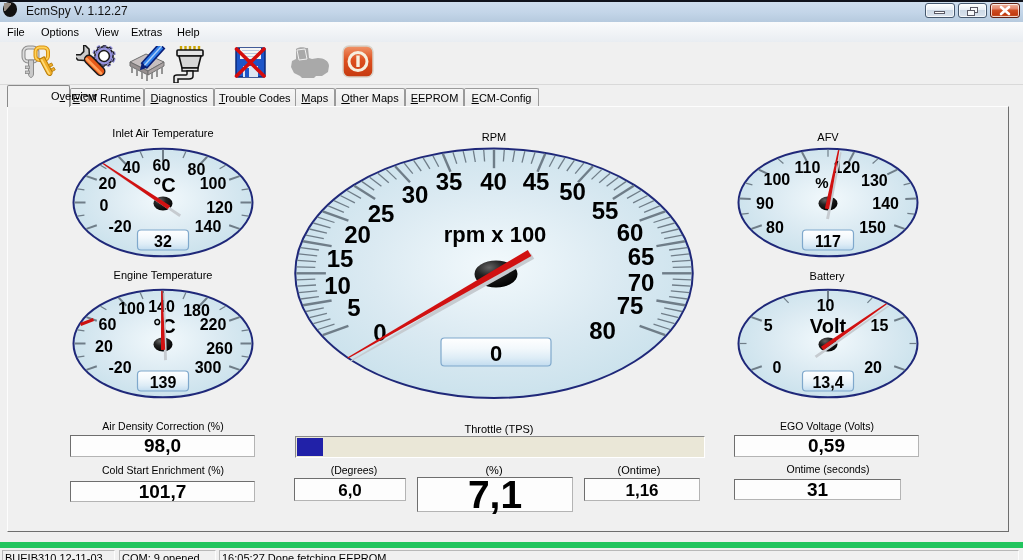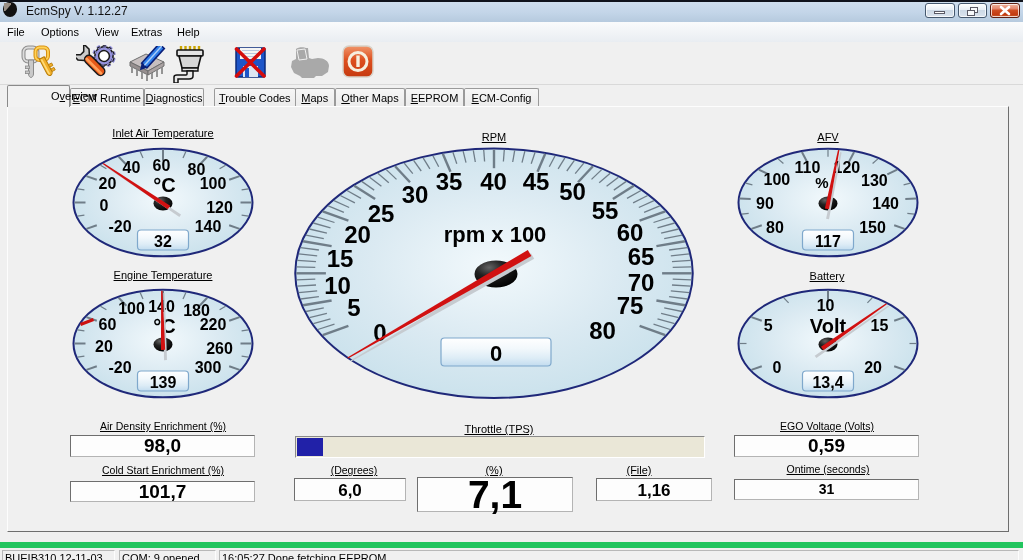--- a/index.html
+++ b/index.html
@@ -26,21 +26,21 @@
 #tabstrip { left:0; top:85px; width:1023px; height:21px; background:#f0f0f0; }
 .tab { position:absolute; top:3px; height:19px; font-size:11px; text-align:center;
   line-height:18px; background:linear-gradient(180deg,#f6f6f6,#ebebeb); white-space:nowrap;
   border:1px solid #9a9a9a; border-bottom:none; border-radius:2px 2px 0 0; color:#000; }
 .tab.sel { top:0; height:22px; background:#f2f2f2; line-height:20px; z-index:5;
   border-color:#8a8a8a;padding-left:43px; }
 .u { text-decoration:underline; }
 #panel { left:7px; top:106px; width:1002px; height:426px; background:#f0f0f0;
   border-top:1px solid #fdfdfd; border-left:1px solid #fdfdfd;
   border-right:1px solid #6e6e6e; border-bottom:1px solid #6e6e6e; z-index:1; }
-.glabel { position:absolute; font-size:11px; color:#000; text-align:center; z-index:3;text-decoration:underline; }
+.glabel { position:absolute; font-size:11px; color:#000; text-align:center; z-index:3; }
 .vbox { position:absolute; background:#fdfdfd; border-top:1.5px solid #6e6e6e;
   border-left:1.5px solid #6e6e6e; border-right:1.5px solid #b4b4b4; border-bottom:1.5px solid #b4b4b4;
   text-align:center; font-weight:bold; color:#000; z-index:3; }
 #pbar { position:absolute; left:295px; top:436px; width:410px; height:22px;
   background:#eae7d7; border-top:1.5px solid #8a8a8a; border-left:1.5px solid #8a8a8a;
   border-right:1.5px solid #fff; border-bottom:1.5px solid #fff; z-index:3; }
 #pfill { position:absolute; left:1px; top:1px; width:26px; height:18px; background:#2121a8; }
 #statusbar { left:0; top:542px; width:1023px; height:18px; background:#f0f0f0;
   border-top:6px solid #22c55e; font-size:11px; }
 .spane { position:absolute; top:2px; height:14px; border:1px solid #b8b8b8;
@@ -172,21 +172,21 @@
         <stop offset="100%" stop-color="#c63a10"></stop>
 </linearGradient>
     </defs>
 <rect x="1" y="1" width="30" height="31" rx="6" fill="url(#pwg)" stroke="#d8d2c8" stroke-width="1.5"></rect>
 <circle cx="16" cy="16.5" r="9" fill="none" stroke="#f6efdf" stroke-width="3"></circle>
 <line x1="16" y1="10.5" x2="16" y2="22" stroke="#f6efdf" stroke-width="3.4"></line>
 </svg>
 <div id="tabstrip" class="abs">
     <div class="tab sel" style="left:7px;width:63px">O<span class="u">v</span>erview</div>
     <div class="tab" style="left:70px;width:73.5px"><span class="u">E</span>CM Runtime</div>
-    <div class="tab" style="left:143.5px;width:60px"><span class="u">D</span>iagnostics</div>
+    <div class="tab" style="left:143.5px;width:70px"><span class="u">D</span>iagnostics</div>
     <div class="tab" style="left:213.5px;width:81.5px"><span class="u">T</span>rouble Codes</div>
     <div class="tab" style="left:295px;width:39.5px"><span class="u">M</span>aps</div>
     <div class="tab" style="left:334.5px;width:70px"><span class="u">O</span>ther Maps</div>
     <div class="tab" style="left:404.5px;width:59px"><span class="u">E</span>EPROM</div>
     <div class="tab" style="left:463.5px;width:75px"><span class="u">E</span>CM-Config</div>
   </div>
 <div id="panel" class="abs"></div>
 <div class="glabel" style="left:63px;top:126.5px;width:200px">Inlet Air Temperature</div>
 <div class="glabel" style="left:63px;top:269px;width:200px">Engine Temperature</div>
 <div class="glabel" style="left:394px;top:130.5px;width:200px">RPM</div>
@@ -429,34 +429,34 @@
     <text x="641" y="282.5" font-size="24" font-weight="bold" text-anchor="middle" dominant-baseline="central">70</text>
     <text x="630" y="305" font-size="24" font-weight="bold" text-anchor="middle" dominant-baseline="central">75</text>
     <text x="602.5" y="330" font-size="24" font-weight="bold" text-anchor="middle" dominant-baseline="central">80</text>
     <text x="495" y="234" font-size="22" font-weight="bold" text-anchor="middle" dominant-baseline="central">rpm x 100</text>
     <rect x="441" y="338" width="110" height="28" rx="3.5" fill="url(#vbox)" stroke="#7fa8cc" stroke-width="1.2"></rect>
     <text x="496" y="353" font-size="22" font-weight="bold" text-anchor="middle" dominant-baseline="central">0</text>
     <ellipse cx="496" cy="274" rx="21.5" ry="13.5" fill="url(#hub)"></ellipse>
     <polygon points="350.4,360.4 351.1,361.6 534.2,258.8 531,253.2" fill="#c6cbd0"></polygon>
     <polygon points="347.4,357.4 348.1,358.6 531.4,256.1 527.8,249.9" fill="#d11111"></polygon>
   </svg>
-<div class="glabel" style="left:63px;top:420px;width:200px;font-size:10.5px">Air Density Enrichment (%)</div>
+<div class="glabel" style="left:63px;top:420px;width:200px;font-size:10.5px">Air Density Correction (%)</div>
 <div class="vbox" style="left:70px;top:435px;width:185px;height:22px;font-size:19px;line-height:20px">98,0</div>
 <div class="glabel" style="left:63px;top:464px;width:200px;font-size:10.5px">Cold Start Enrichment (%)</div>
 <div class="vbox" style="left:70px;top:481px;width:185px;height:21px;font-size:19px;line-height:19px">101,7</div>
 <div class="glabel" style="left:399px;top:423px;width:200px">Throttle (TPS)</div>
 <div id="pbar">
     <div id="pfill"></div>
   </div>
 <div class="glabel" style="left:254px;top:464px;width:200px;font-size:10.5px">(Degrees)</div>
 <div class="vbox" style="left:294px;top:478px;width:112px;height:23px;font-size:17px;line-height:23px">6,0</div>
 <div class="glabel" style="left:394px;top:464px;width:200px">(%)</div>
 <div class="vbox" style="left:417px;top:477px;width:156px;height:35px;font-size:39px;line-height:33px">7,1</div>
-<div class="glabel" style="left:539px;top:464px;width:200px">(File)</div>
-<div class="vbox" style="left:596px;top:478px;width:116px;height:23px;font-size:17px;line-height:23px">1,16</div>
+<div class="glabel" style="left:539px;top:464px;width:200px">(Ontime)</div>
+<div class="vbox" style="left:584px;top:478px;width:116px;height:23px;font-size:17px;line-height:23px">1,16</div>
 <div class="glabel" style="left:727px;top:420px;width:200px;font-size:10.5px">EGO Voltage (Volts)</div>
 <div class="vbox" style="left:734px;top:435px;width:185px;height:22px;font-size:19px;line-height:20px">0,59</div>
 <div class="glabel" style="left:728px;top:463px;width:200px;font-size:10.5px">Ontime (seconds)</div>
-<div class="vbox" style="left:734px;top:479px;width:185px;height:21px;font-size:14px;line-height:19px">31</div>
+<div class="vbox" style="left:734px;top:479px;width:167px;height:21px;font-size:19px;line-height:19px">31</div>
 <div id="statusbar" class="abs">
 <div class="spane" style="left:2px;width:113px">BUEIB310 12-11-03</div>
 <div class="spane" style="left:119px;width:97px">COM: 9 opened</div>
 <div class="spane" style="left:219px;width:800px">16:05:27 Done fetching EEPROM.</div>
 </div>
 </body></html>

